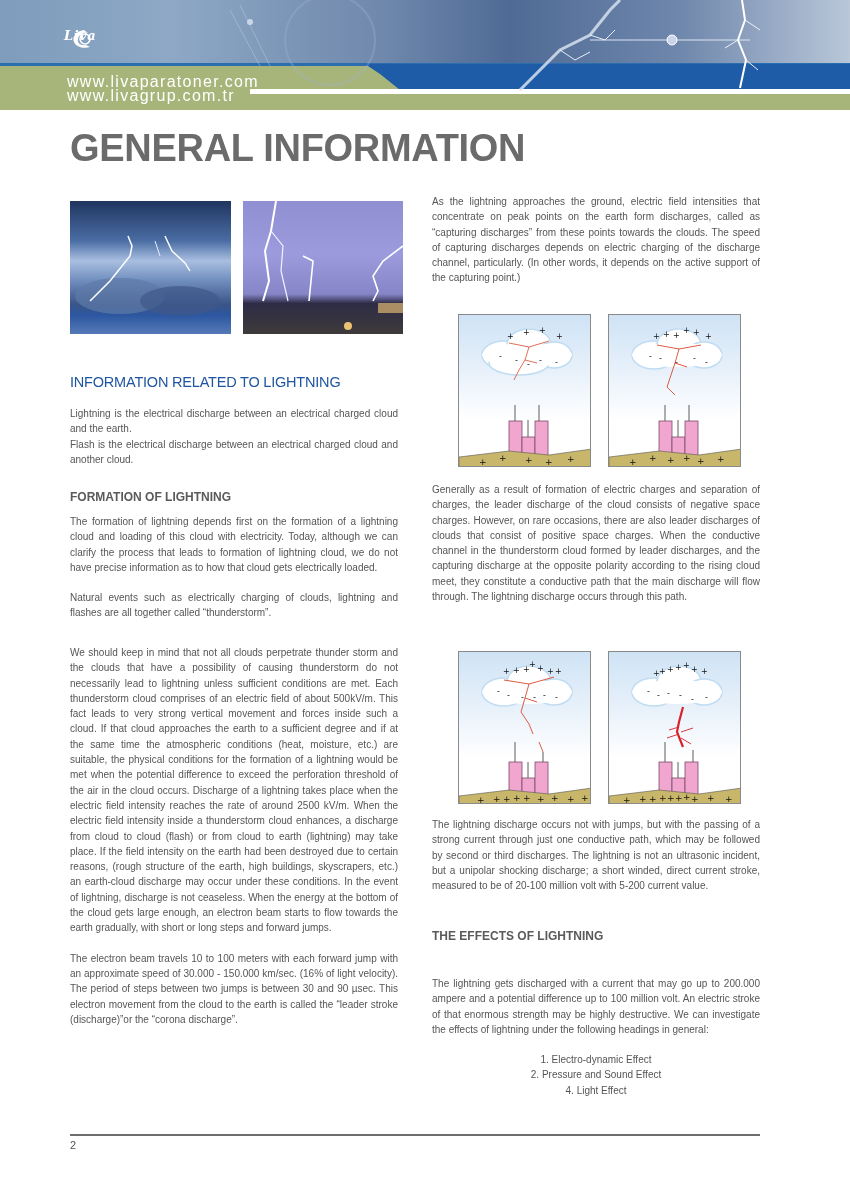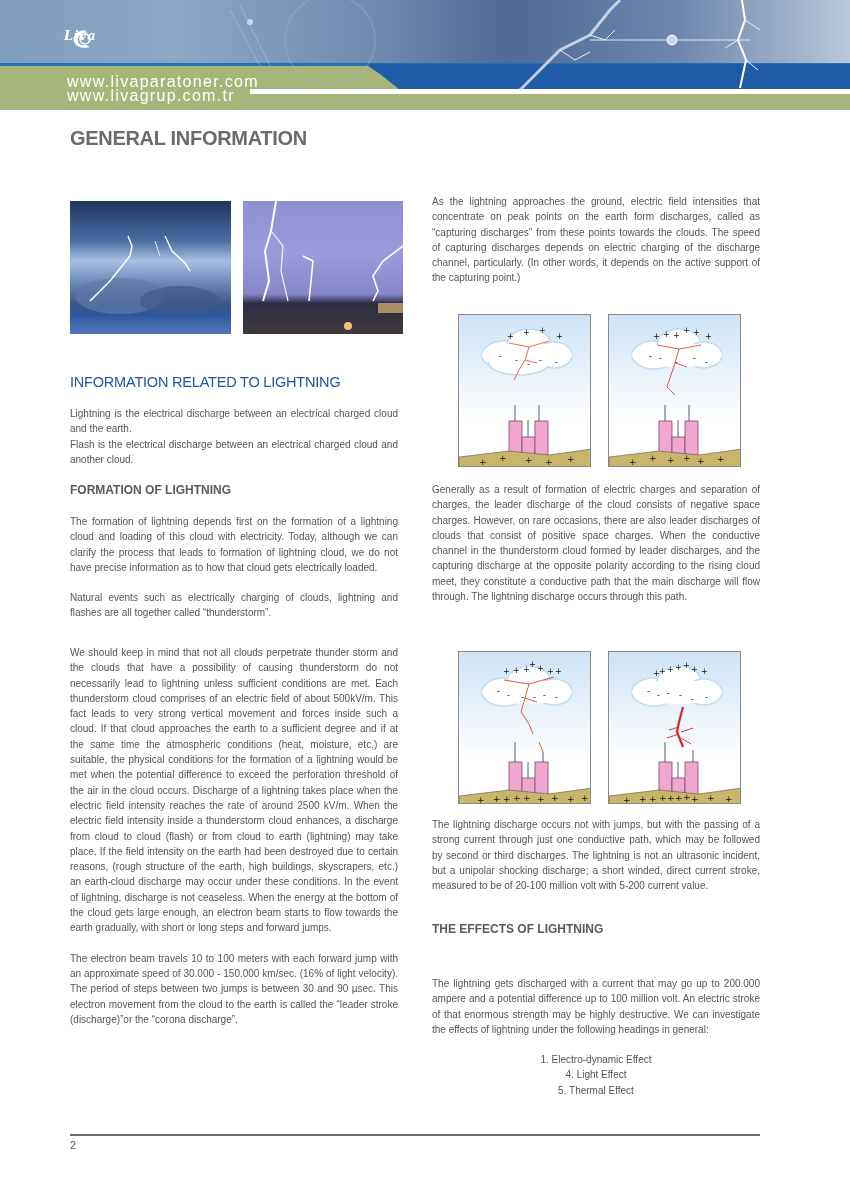--- a/index.html
+++ b/index.html
@@ -15,36 +15,36 @@
   .banner-green { position: absolute; left: 0; top: 66px; width: 850px; height: 44px; background: #a8b57a; }
   .banner-white-strip { position: absolute; left: 0; top: 89px; width: 850px; height: 5px; background: #ffffff; }
   .banner svg { position: absolute; left: 0; top: 0; }
   .logo { position: absolute; left: 70px; top: 28px; display: flex; align-items: center; }
   .logo-mark { width: 30px; height: 22px; }
   .logo-text { font-family: "DejaVu Serif", serif; font-style: italic; font-weight: bold; color: #ffffff;
     font-size: 13px; margin-left: -6px; letter-spacing: 0.5px; }
   .urls { position: absolute; left: 67px; top: 75px; color: #ffffff; font-size: 16px; line-height: 14px; letter-spacing: 1.3px; }
 
   
-  .page-title { position: absolute; left: 70px; top: 127px; font-size: 20px; font-weight: bold; color: #6b6b6b; letter-spacing: -0.3px; }
+  .page-title { position: absolute; left: 70px; top: 127px; font-size: 38px; font-weight: bold; color: #6b6b6b; letter-spacing: -0.3px; }
 
   
   .photo { position: absolute; top: 201px; height: 133px; overflow: hidden; }
   .photo1 { left: 70px; width: 161px;
     background: linear-gradient(180deg, #20355f 0%, #4a6da4 30%, #a9bfe0 45%, #6f8dbd 60%, #3a5488 78%, #2c57a0 86%, #5679b7 100%); }
   .photo2 { left: 243px; width: 160px;
     background: linear-gradient(180deg, #8f8fd2 0%, #9b9bdd 40%, #8585c8 70%, #2e2c45 77%, #3e3a3a 100%); }
   .photo svg { position: absolute; left: 0; top: 0; }
 
   
   .col { position: absolute; font-size: 10px; line-height: 15.3px; color: #555555; text-align: justify; }
   .col-left { left: 70px; width: 328px; }
   .col-right { left: 432px; width: 328px; }
   .h-blue { color: #1f55a3; font-size: 14.5px; font-weight: normal; letter-spacing: -0.2px; }
-  .h-gray { color: #5a5a5a; font-size: 12px; font-weight: bold; }
+  .h-gray { color: #5a5a5a; font-size: 12px; font-weight: bold; margin-top: 7px; }
   p.gap { margin-top: 15px; }
   .blk { position: absolute; }
 
   
   .diagram { position: absolute; width: 133px; height: 153px; border: 1px solid #8a8a8a; overflow: hidden;
     background: linear-gradient(180deg, #cfe3f5 0%, #e6f0fa 35%, #ffffff 70%); }
   .diagram svg { position: absolute; left: 0; top: 0; }
 
   
   .footer-rule { position: absolute; left: 70px; top: 1134px; width: 690px; height: 2px; background: #6d6d6d; }
@@ -345,19 +345,19 @@
   <p>The lightning discharge occurs not with jumps, but with the passing of a strong current through just one conductive path, which may be followed by second or third discharges. The lightning is not an ultrasonic incident, but a unipolar shocking discharge; a short winded, direct current stroke, measured to be of 20-100 million volt with 5-200 current value.</p>
 </div>
 
 <div class="blk" style="left:432px; top:922px; width:328px;">
   <h3 class="h-gray">THE EFFECTS OF LIGHTNING</h3>
 </div>
 <div class="col col-right" style="top:976px;">
   <p>The lightning gets discharged with a current that may go up to 200.000 ampere and a potential difference up to 100 million volt. An electric stroke of that enormous strength may be highly destructive. We can investigate the effects of lightning under the following headings in general:</p>
   <ul style="list-style:none; margin-top:15px; text-align:center;">
     <li>1. Electro-dynamic Effect</li>
+    <li>2. Pressure and Sound Effect</li>
     <li>4. Light Effect</li>
-    <li>5. Thermal Effect</li>
   </ul>
 </div>
 
 <div class="footer-rule"></div>
 <div class="page-number">2</div>
 
 </body></html>

